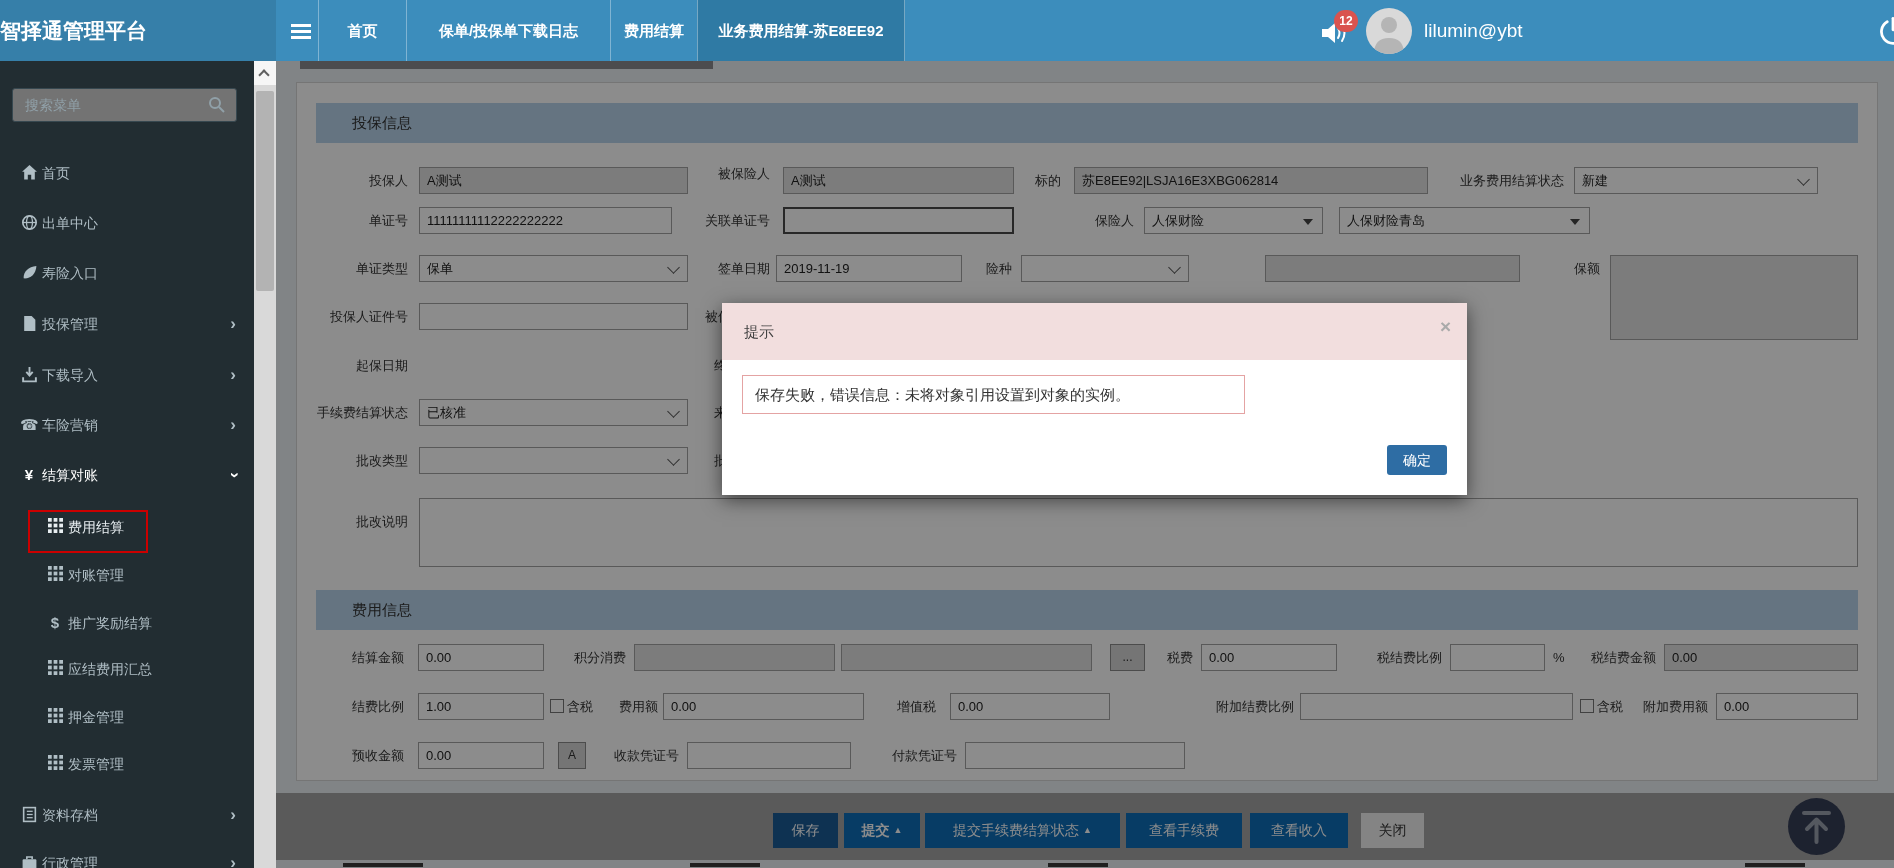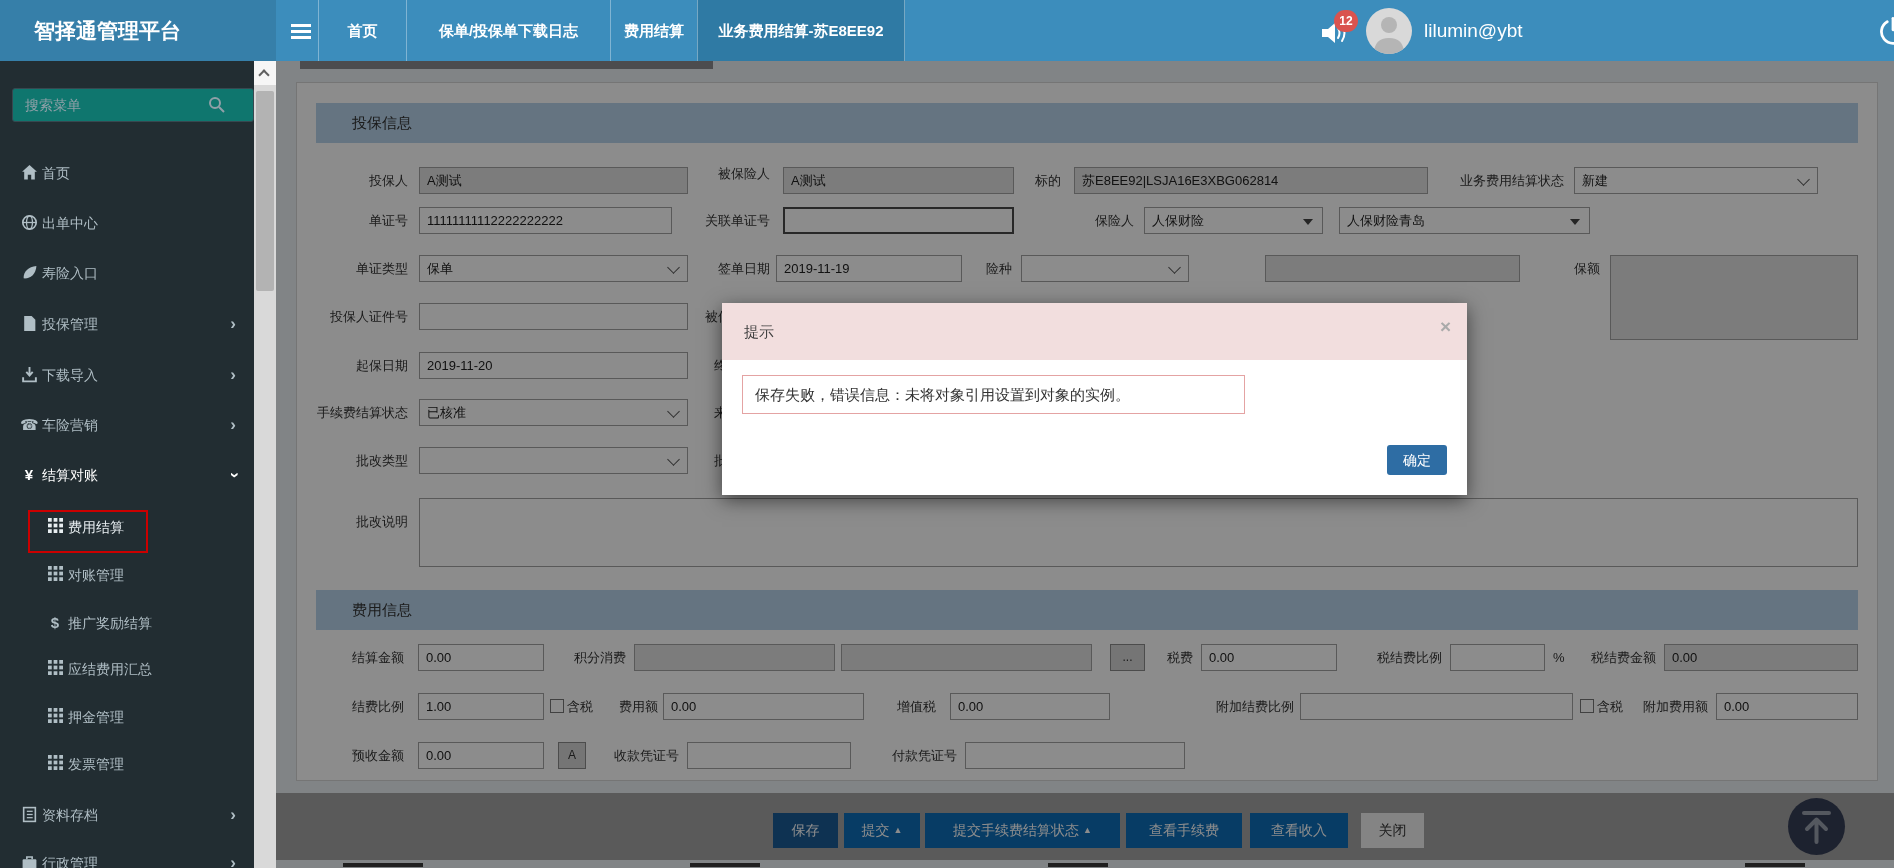--- a/index.html
+++ b/index.html
@@ -3,37 +3,37 @@
 <meta charset="utf-8">
 <style>
   * { margin:0; padding:0; box-sizing:border-box; }
   html,body { width:1894px; height:868px; overflow:hidden; }
   body { font-family:"Liberation Sans","DejaVu Sans",sans-serif; }
   .app { position:relative; width:1894px; height:868px; background:#ecf0f5; overflow:hidden; }
 
   
   .navbar { position:absolute; left:0; top:0; width:1894px; height:61px; background:#3c8dbc; z-index:100; }
   .logo { position:absolute; left:0; top:0; width:276px; height:61px; background:#367fa9; color:#fff;
-          font-size:21px; font-weight:bold; line-height:61px; padding-left:34px; }
+          font-size:21px; font-weight:bold; line-height:61px; }
   .hamburger { position:absolute; left:283px; top:0; width:36px; height:61px; cursor:pointer; }
   .hamburger i { position:absolute; left:8px; width:20px; height:3px; background:#fff; }
   .hamburger i:nth-child(1){top:24px;} .hamburger i:nth-child(2){top:30px;} .hamburger i:nth-child(3){top:36px;}
   .tab { position:absolute; top:0; height:61px; line-height:61px; text-align:center; color:#fff;
          font-size:15px; font-weight:bold; border-left:1px solid rgba(255,255,255,0.35); cursor:pointer; }
   .tab.active { background:#2f7aa4; border-right:1px solid rgba(255,255,255,0.35); }
   .nav-ico { position:absolute; top:20px; }
   .badge { position:absolute; left:1334px; top:10px; min-width:24px; height:22px; background:#d9534f; color:#fff;
            border-radius:11px; font-size:12px; font-weight:bold; text-align:center; line-height:22px; padding:0 4px; z-index:2;}
   .avatar { position:absolute; left:1366px; top:8px; width:46px; height:46px; border-radius:50%; background:#d9d9d9; overflow:hidden;}
   .nav-user { position:absolute; left:1424px; top:0; height:61px; line-height:61px; color:#ffffff; font-size:19px;text-align:center; }
   .power { position:absolute; left:1878px; top:16px; }
 
   
   .sidebar { position:absolute; left:0; top:61px; width:254px; height:807px; background:#222d32; z-index:90; overflow:hidden; }
-  .search-box { position:absolute; left:12px; top:27px; width:242px; height:34px; background:#0f766e; border:1px solid #374850;
+  .search-box { position:absolute; left:12px; top:27px; width:225px; height:34px; background:#737373; border:1px solid #374850;
                 border-radius:3px; color:#e4e4e4; font-size:14px; padding:0 34px 0 12px; outline:none; }
   .search-box::placeholder { color:#90a0a8; }
   .search-ico { position:absolute; left:208px; top:35px; }
   .s-item { position:absolute; left:0; width:254px; height:48px; color:#b0bec5; font-size:14px; cursor:pointer; }
   .s-item .ic { position:absolute; left:20px; top:15px; width:18px; height:18px; text-align:center; font-size:15px; line-height:18px;}
   .s-item .lb { position:absolute; left:42px; top:0; line-height:48px; }
   .s-item.sub .ic { left:46px; }
   .s-item.sub .lb { left:68px; }
   .s-item .chev { position:absolute; right:18px; top:0; line-height:48px; font-size:17px; font-weight:bold; }
   .s-item.open { color:#ffffff; }
@@ -337,21 +337,20 @@
     <span class="lbl" style="top:207px;left:935px;width:44px;margin-top:40px;">产品</span>
     <input class="inp ro" style="top: 194px; left: 989px; width: 255px;">
     <span class="lbl" style="top:194px;left:1280px;width:44px;">保额</span>
     <div class="tallbox" style="top:194px;left:1334px;width:248px;height:85px;"></div>
 
     <span class="lbl" style="top:242px;left:20px;width:112px;">投保人证件号</span>
     <input class="inp" style="top: 242px; left: 143px; width: 269px;">
     <span class="lbl la" style="top:242px;left:429px;width:120px;">被保险人证件号</span>
 
     <span class="lbl" style="top:291px;left:20px;width:112px;">起保日期</span>
-    <input class="inp" style="top: 291px; left: 143px; width: 269px;" value="2019-11-20">
     <span class="lbl la" style="top:291px;left:438px;width:90px;">终保日期</span>
 
     <span class="lbl" style="top:338px;left:10px;width:122px;">手续费结算状态</span>
     <div class="selbox" style="top:338px;left:143px;width:269px;">
       <span class="sv">已核准</span>
         <i class="chev"></i>
     </div>
     <span class="lbl la" style="top:338px;left:438px;width:60px;">来源</span>
 
     <span class="lbl" style="top:386px;left:20px;width:112px;">批改类型</span>
@@ -399,21 +398,21 @@
     <span class="lbl" style="top:681px;left:20px;width:108px;">预收金额</span>
     <input class="inp" style="top: 681px; left: 142px; width: 126px;" value="0.00">
     <div class="mini-btn" style="top:681px;left:282px;width:28px;">A</div>
     <span class="lbl" style="top:681px;left:330px;width:73px;">收款凭证号</span>
     <input class="inp" style="top: 681px; left: 411px; width: 164px;">
     <span class="lbl" style="top:681px;left:608px;width:73px;">付款凭证号</span>
     <input class="inp" style="top: 681px; left: 689px; width: 220px;">
 
     <div class="footer-bar">
       <div class="fbtn dark" style="left:497px;width:65px;"><span>保存</span></div>
-      <div class="fbtn" style="left:568px;width:76px;"><span>提交</span><span class="caret">▲</span></div>
+      <div class="fbtn" style="left:568px;width:76px;font-weight:bold;"><span>提交</span><span class="caret">▲</span></div>
       <div class="fbtn" style="left:649px;width:195px;"><span>提交手续费结算状态</span><span class="caret">▲</span></div>
       <div class="fbtn" style="left:850px;width:116px;"><span>查看手续费</span></div>
       <div class="fbtn" style="left:974px;width:98px;"><span>查看收入</span></div>
       <div class="fbtn light" style="left:1085px;width:63px;"><span>关闭</span></div>
     </div>
     <div class="frag" style="left:67px;width:80px;"></div>
     <div class="frag" style="left:414px;width:70px;"></div>
     <div class="frag" style="left:772px;width:60px;"></div>
     <div class="frag" style="left:1469px;width:60px;"></div>
 

